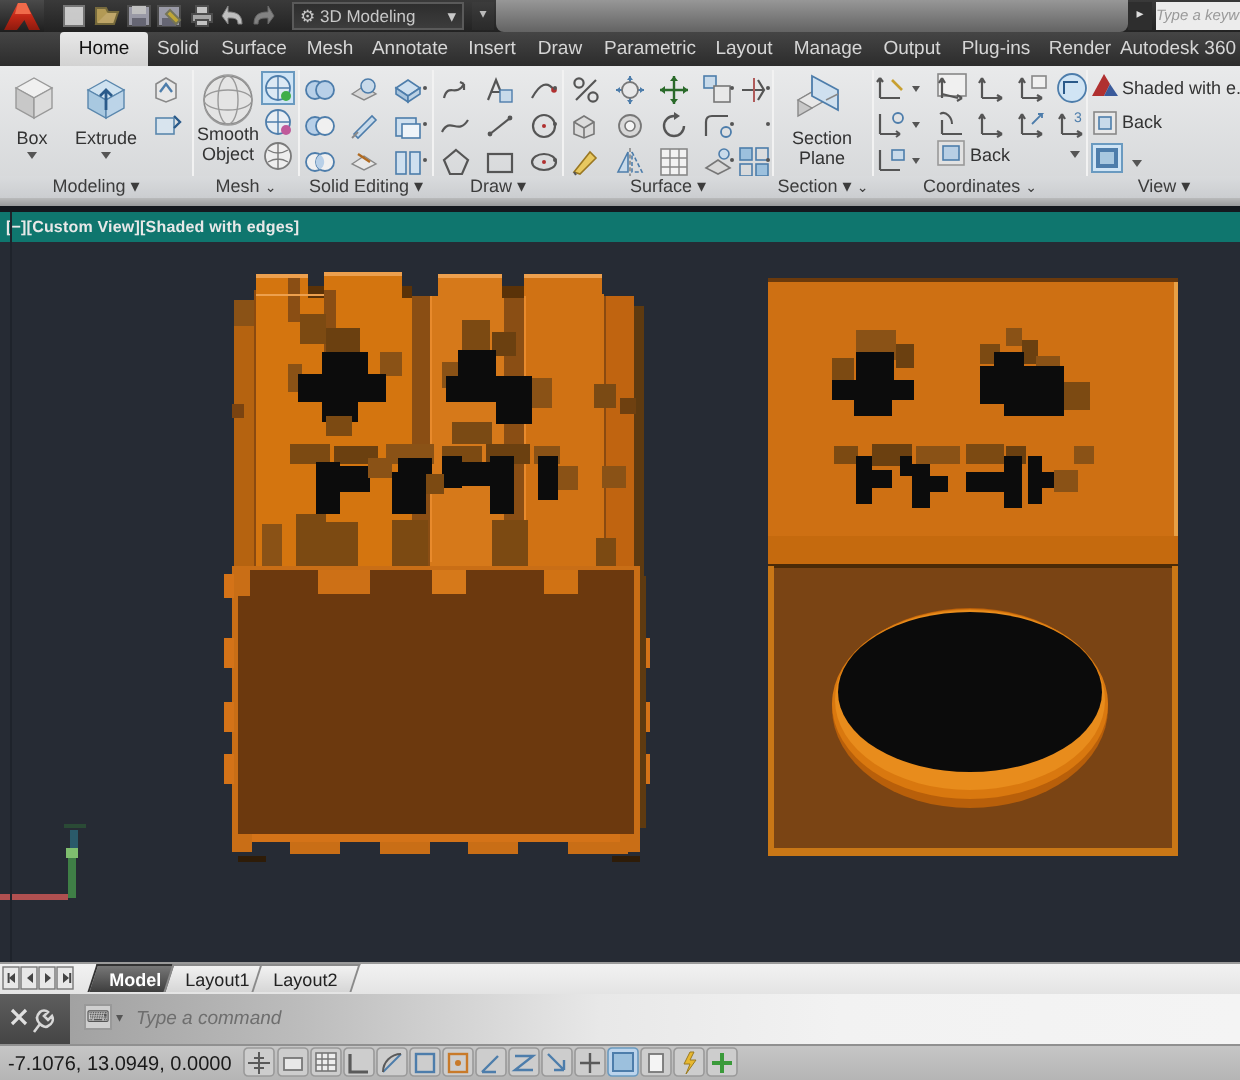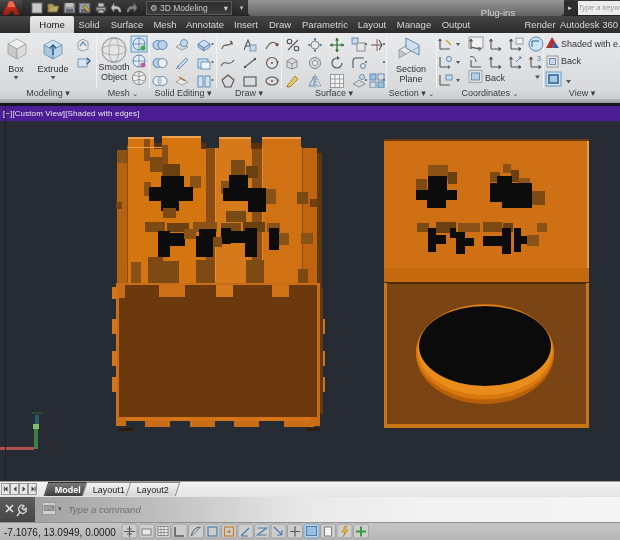--- a/index.html
+++ b/index.html
@@ -21,22 +21,22 @@
 .rtab{position:absolute;top:0;height:17px;color:#d6d6d6;font-size:9.5px;line-height:17px;text-align:center;}
 #tab-home{background:linear-gradient(#e8e8e8,#d2d2d2);color:#111;border-radius:2px 2px 0 0;}
 
 #ribbon{left:0;top:33px;width:620px;height:70px;background:linear-gradient(#e9eaeb,#d3d5d7);}
 #ribbonlabels{left:0;top:88px;width:620px;height:11px;background:linear-gradient(#d9dbdd,#cbcdd0);}
 .plabel{position:absolute;top:0;width:100%;color:#3c3c3c;font-size:9px;text-align:center;}
 #ribbonedge{left:0;top:99px;width:620px;height:4px;background:linear-gradient(#b9babb,#999a9c);}
 .vsep{position:absolute;top:2px;width:1px;height:64px;background:#b4b5b6;border-right:1px solid #f2f2f2;}
 
 #canvas{left:0;top:103px;width:620px;height:378px;background:#262b34;}
-#vplabel{left:0;top:3px;width:620px;height:15px;background:#4c1d95;color:#e8e8e8;
- font-size:8px;font-weight:normal;line-height:15px;padding-left:3px;letter-spacing:0.1px;}
+#vplabel{left:0;top:3px;width:620px;height:15px;background:#0f766e;color:#e8e8e8;
+ font-size:8px;font-weight:bold;line-height:15px;padding-left:3px;letter-spacing:0.1px;}
 
 #layoutbar{left:0;top:481px;width:620px;height:16px;background:linear-gradient(#f2f2f2,#e4e4e4);border-top:1px solid #9a9a9a;}
 .ltab{position:absolute;top:1px;height:14px;font-size:9px;color:#222;line-height:14px;padding:0 8px;
  border:1px solid #8a8a8a;border-bottom:none;transform:skewX(-18deg);background:linear-gradient(#f2f2f2,#d6d6d6);}
 .ltab span{display:inline-block;transform:skewX(18deg);}
 #cmdbar{left:0;top:497px;width:620px;height:25px;background:linear-gradient(90deg,#9a9a9a 0px,#bcbcbc 150px,#e8e8e8 300px,#f2f2f2 420px,#f4f4f4 100%);}
 #cmdleft{left:0;top:497px;width:35px;height:25px;background:linear-gradient(#5e5e5e,#454545);}
 #cmdtext{left:42px;top:504px;color:#6e6e6e;font-size:9.5px;font-style:italic;}
 #statusbar{left:0;top:522px;width:620px;height:18px;background:linear-gradient(#c6c6c6,#b5b5b5);border-top:1px solid #909090;}
 #coords{left:4px;top:527px;color:#1a1a1a;font-size:10px;}
@@ -97,21 +97,21 @@
 <div class="rtab" style="left:76px;width:26px;top:16px">Solid</div>
 <div class="rtab" style="left:106px;width:42px;top:16px">Surface</div>
 <div class="rtab" style="left:150px;width:30px;top:16px">Mesh</div>
 <div class="rtab" style="left:183px;width:44px;top:16px">Annotate</div>
 <div class="rtab" style="left:231px;width:30px;top:16px">Insert</div>
 <div class="rtab" style="left:266px;width:28px;top:16px">Draw</div>
 <div class="rtab" style="left:298px;width:54px;top:16px">Parametric</div>
 <div class="rtab" style="left:354px;width:36px;top:16px">Layout</div>
 <div class="rtab" style="left:394px;width:40px;top:16px">Manage</div>
 <div class="rtab" style="left:438px;width:36px;top:16px">Output</div>
-<div class="rtab" style="left:477px;width:42px;top:4px">Plug-ins</div>
+<div class="rtab" style="left:477px;width:42px;top:16px">Plug-ins</div>
 <div class="rtab" style="left:521px;width:38px;top:16px">Render</div>
 <div class="rtab" style="left:559px;width:60px;top:16px">Autodesk 360</div>
 
 <div class="abs" id="ribbon"></div>
 <div class="vsep" style="left:96px;top:35px"></div>
 <div class="vsep" style="left:149px;top:35px"></div>
 <div class="vsep" style="left:216px;top:35px"></div>
 <div class="vsep" style="left:281px;top:35px"></div>
 <div class="vsep" style="left:386px;top:35px"></div>
 <div class="vsep" style="left:436px;top:35px"></div>

